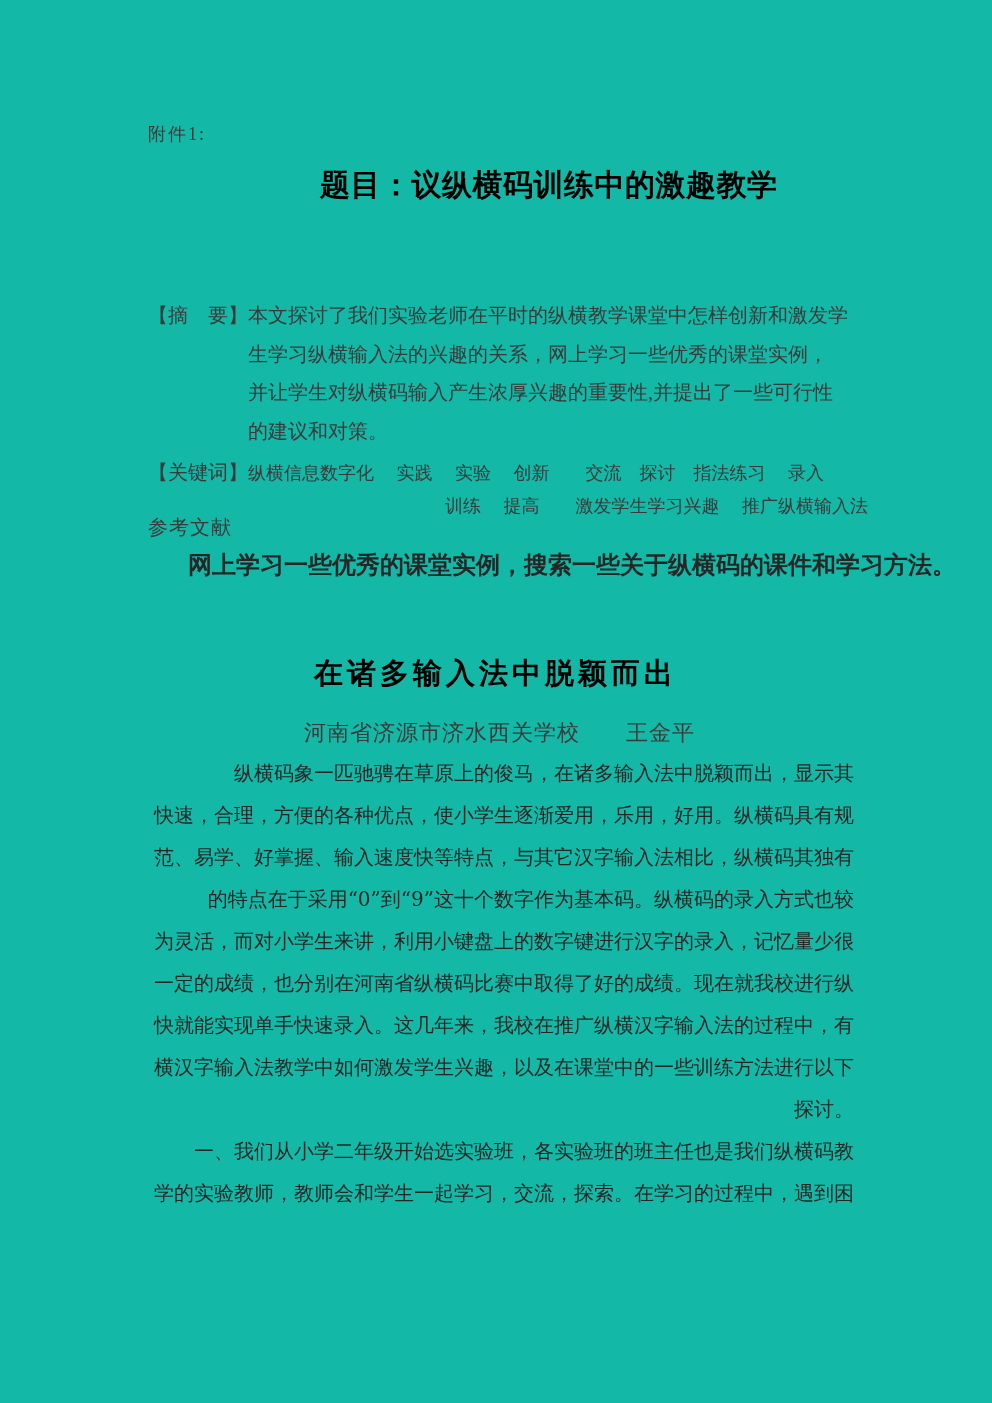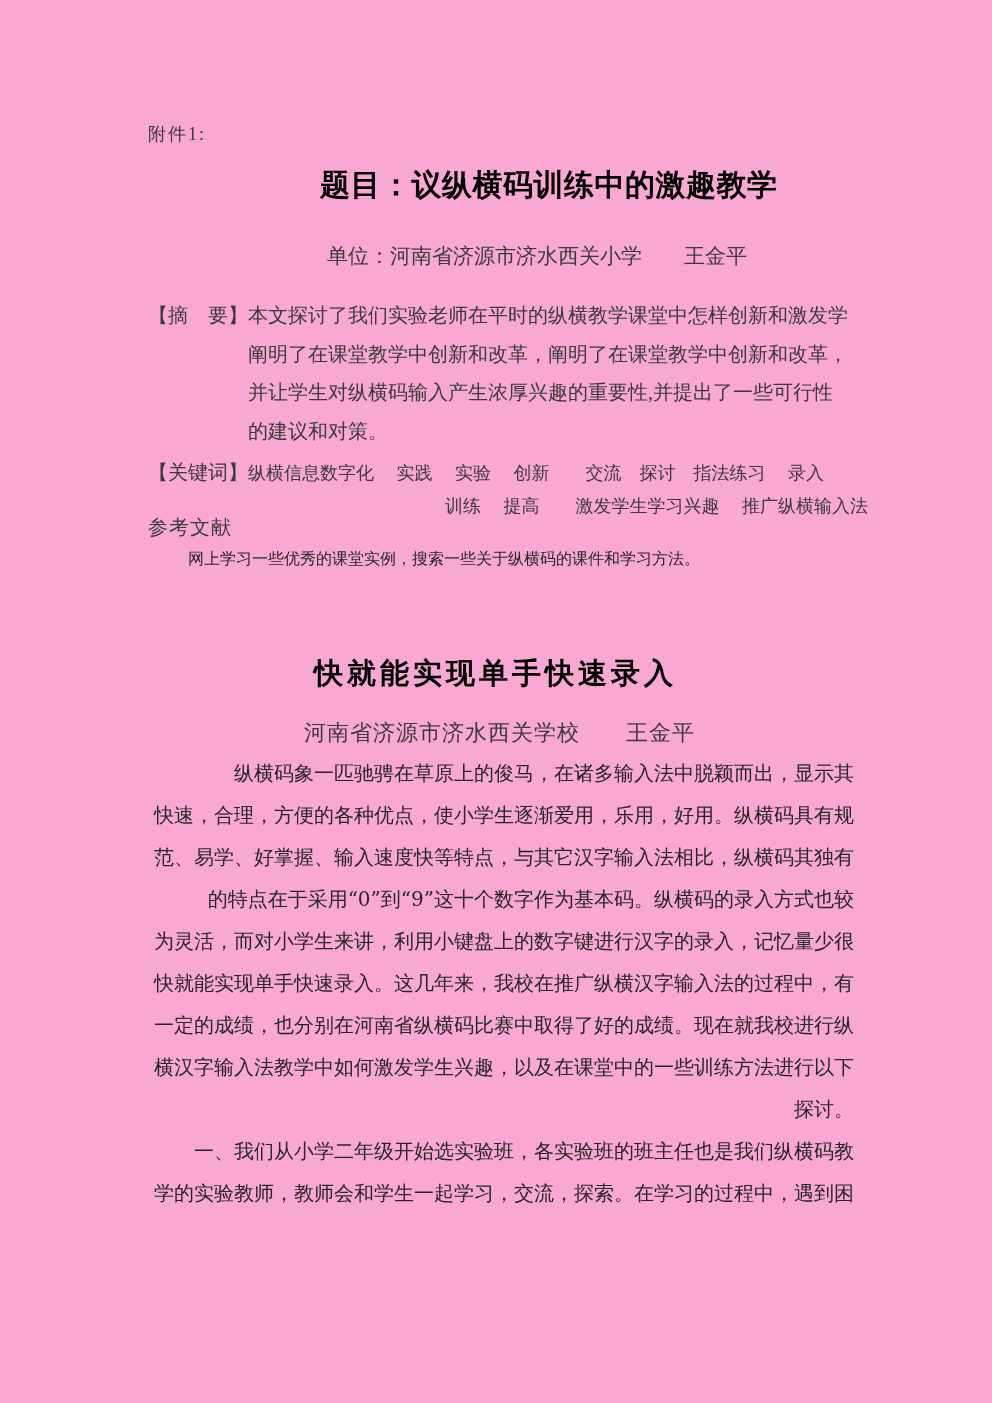--- a/index.html
+++ b/index.html
@@ -1,21 +1,21 @@
 <!DOCTYPE html>
 <html><head>
 <meta charset="utf-8">
 <style>
   * { margin: 0; padding: 0; box-sizing: border-box; }
   html, body { background: #ffffff; }
   .page {
     position: relative;
     width: 992px;
     height: 1403px;
-    background: #f9a8d4;
+    background: #14b8a6;
     overflow: hidden;
     font-family: "Liberation Serif", serif;
   }
   
   .kai {
     font-family: "Liberation Serif", serif;
     color: #3a3a3a;
   }
   
   .song {
@@ -45,21 +45,21 @@
 
   .keywords {
     left: 148px; top: 456px; width: 720px;
     font-size: 20px; line-height: 33px;
   }
   .keywords .kw { font-size: 18px; }
   .keywords .hang { padding-left: 100px; text-align: right; }
 
   .ref-heading { left: 148px; top: 514px; font-size: 20px; letter-spacing: 1px; }
 
-  .ref-entry { left: 188px; top: 549px; font-size: 16px; white-space: nowrap; }
+  .ref-entry { left: 188px; top: 549px; font-size: 24px; white-space: nowrap; font-weight: bold; }
 
   .article-title { left: 314px; top: 654px; font-size: 29px; letter-spacing: 4px; white-space: nowrap; }
 
   .byline { left: 304px; top: 718px; font-size: 22px; letter-spacing: 1px; white-space: nowrap; }
 
   .body-text {
     left: 148px; top: 752px; width: 706px;
     font-size: 20px; line-height: 42px;
   }
   .body-text .line { height: 42px; white-space: nowrap; text-align: right; }
@@ -68,49 +68,48 @@
 </style>
 </head>
 <body>
 
 <div class="page">
 
   <div class="abs attach kai">附件1:</div>
 
   <div class="abs doc-title hei">题目：议纵横码训练中的激趣教学</div>
 
-  <div class="abs unit-line kai">单位：河南省济源市济水西关小学　　王金平</div>
 
   <div class="abs abstract kai">
     <div class="ln"><span class="lbl">【摘　要】</span><span>本文探讨了我们实验老师在平时的纵横教学课堂中怎样创新和激发学</span></div>
-    <div class="ln hang">阐明了在课堂教学中创新和改革，阐明了在课堂教学中创新和改革，</div>
+    <div class="ln hang">生学习纵横输入法的兴趣的关系，网上学习一些优秀的课堂实例，</div>
     <div class="ln hang">并让学生对纵横码输入产生浓厚兴趣的重要性,并提出了一些可行性</div>
     <div class="ln hang">的建议和对策。</div>
   </div>
 
   <div class="abs keywords kai">
     <div class="ln"><span class="lbl">【关键词】</span><span class="kw">纵横信息数字化　 实践　 实验　 创新　　交流　探讨　指法练习　 录入</span></div>
     <div class="ln hang kw">训练　 提高　　激发学生学习兴趣　 推广纵横输入法</div>
   </div>
 
   <div class="abs ref-heading kai">参考文献</div>
 
   <div class="abs ref-entry song">网上学习一些优秀的课堂实例，搜索一些关于纵横码的课件和学习方法。</div>
 
-  <div class="abs article-title hei">快就能实现单手快速录入</div>
+  <div class="abs article-title hei">在诸多输入法中脱颖而出</div>
 
   <div class="abs byline kai">河南省济源市济水西关学校　　王金平</div>
 
   <div class="abs body-text song">
     <div class="line ind4">纵横码象一匹驰骋在草原上的俊马，在诸多输入法中脱颖而出，显示其</div>
     <div class="line">快速，合理，方便的各种优点，使小学生逐渐爱用，乐用，好用。纵横码具有规</div>
     <div class="line">范、易学、好掌握、输入速度快等特点，与其它汉字输入法相比，纵横码其独有</div>
     <div class="line">的特点在于采用“0”到“9”这十个数字作为基本码。纵横码的录入方式也较</div>
     <div class="line">为灵活，而对小学生来讲，利用小键盘上的数字键进行汉字的录入，记忆量少很</div>
+    <div class="line">一定的成绩，也分别在河南省纵横码比赛中取得了好的成绩。现在就我校进行纵</div>
     <div class="line">快就能实现单手快速录入。这几年来，我校在推广纵横汉字输入法的过程中，有</div>
-    <div class="line">一定的成绩，也分别在河南省纵横码比赛中取得了好的成绩。现在就我校进行纵</div>
     <div class="line">横汉字输入法教学中如何激发学生兴趣，以及在课堂中的一些训练方法进行以下</div>
     <div class="line">探讨。</div>
     <div class="line ind2">一、我们从小学二年级开始选实验班，各实验班的班主任也是我们纵横码教</div>
     <div class="line">学的实验教师，教师会和学生一起学习，交流，探索。在学习的过程中，遇到困</div>
   </div>
 
 </div>
 
 </body></html>

